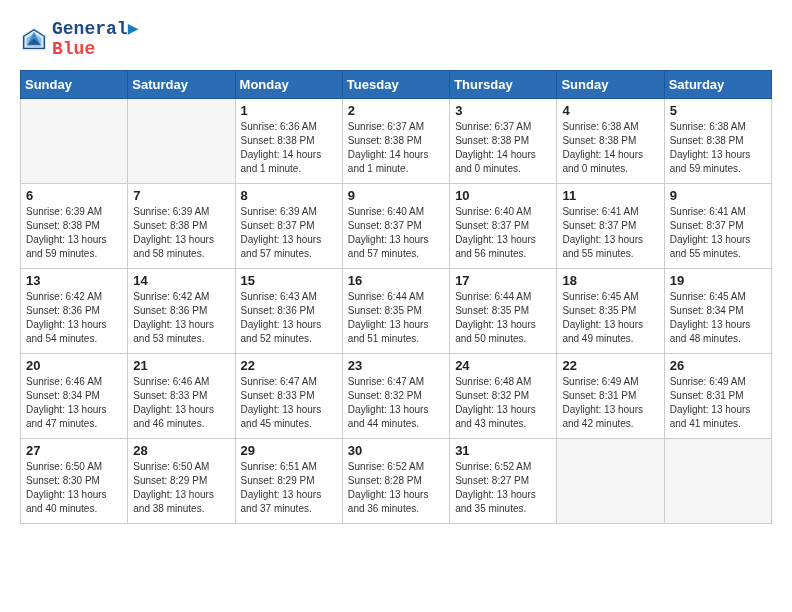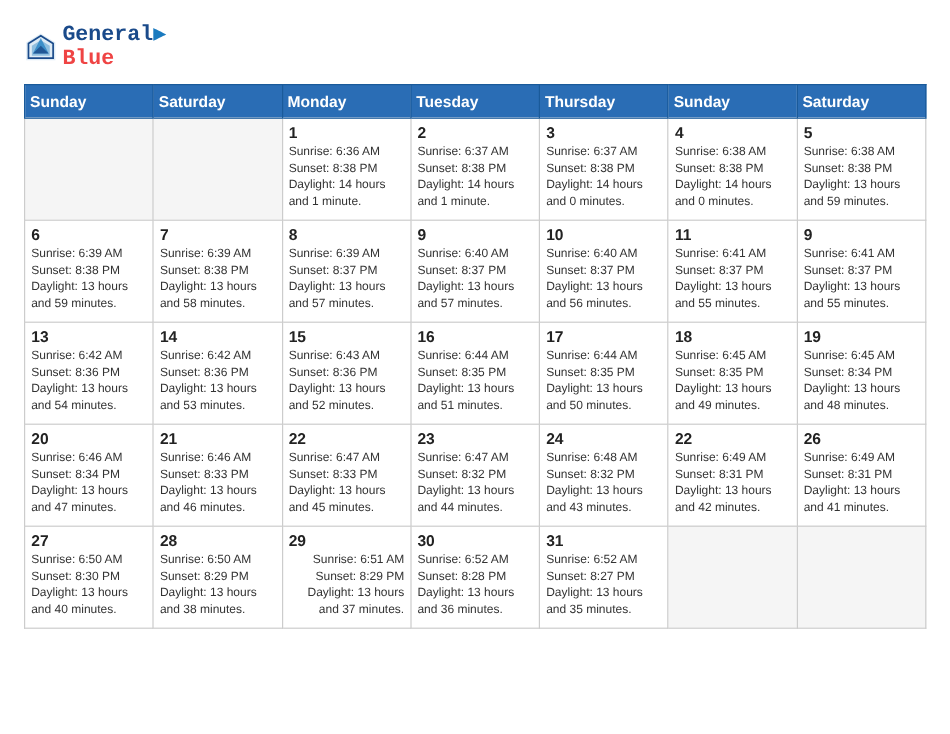--- a/index.html
+++ b/index.html
@@ -325,21 +325,21 @@
         </td>
         <td>
           <span class="day-num">28</span>
           <div class="day-info" style="white-space: pre-line;">Sunrise: 6:50 AM
 Sunset: 8:29 PM
 Daylight: 13 hours
 and 38 minutes.</div>
         </td>
         <td>
           <span class="day-num">29</span>
-          <div class="day-info" style="white-space: pre-line; text-align: right;">Sunrise: 6:51 AM
+          <div class="day-info" style="white-space: pre-line;">Sunrise: 6:51 AM
 Sunset: 8:29 PM
 Daylight: 13 hours
 and 37 minutes.</div>
         </td>
         <td>
           <span class="day-num">30</span>
           <div class="day-info" style="white-space: pre-line;">Sunrise: 6:52 AM
 Sunset: 8:28 PM
 Daylight: 13 hours
 and 36 minutes.</div>

